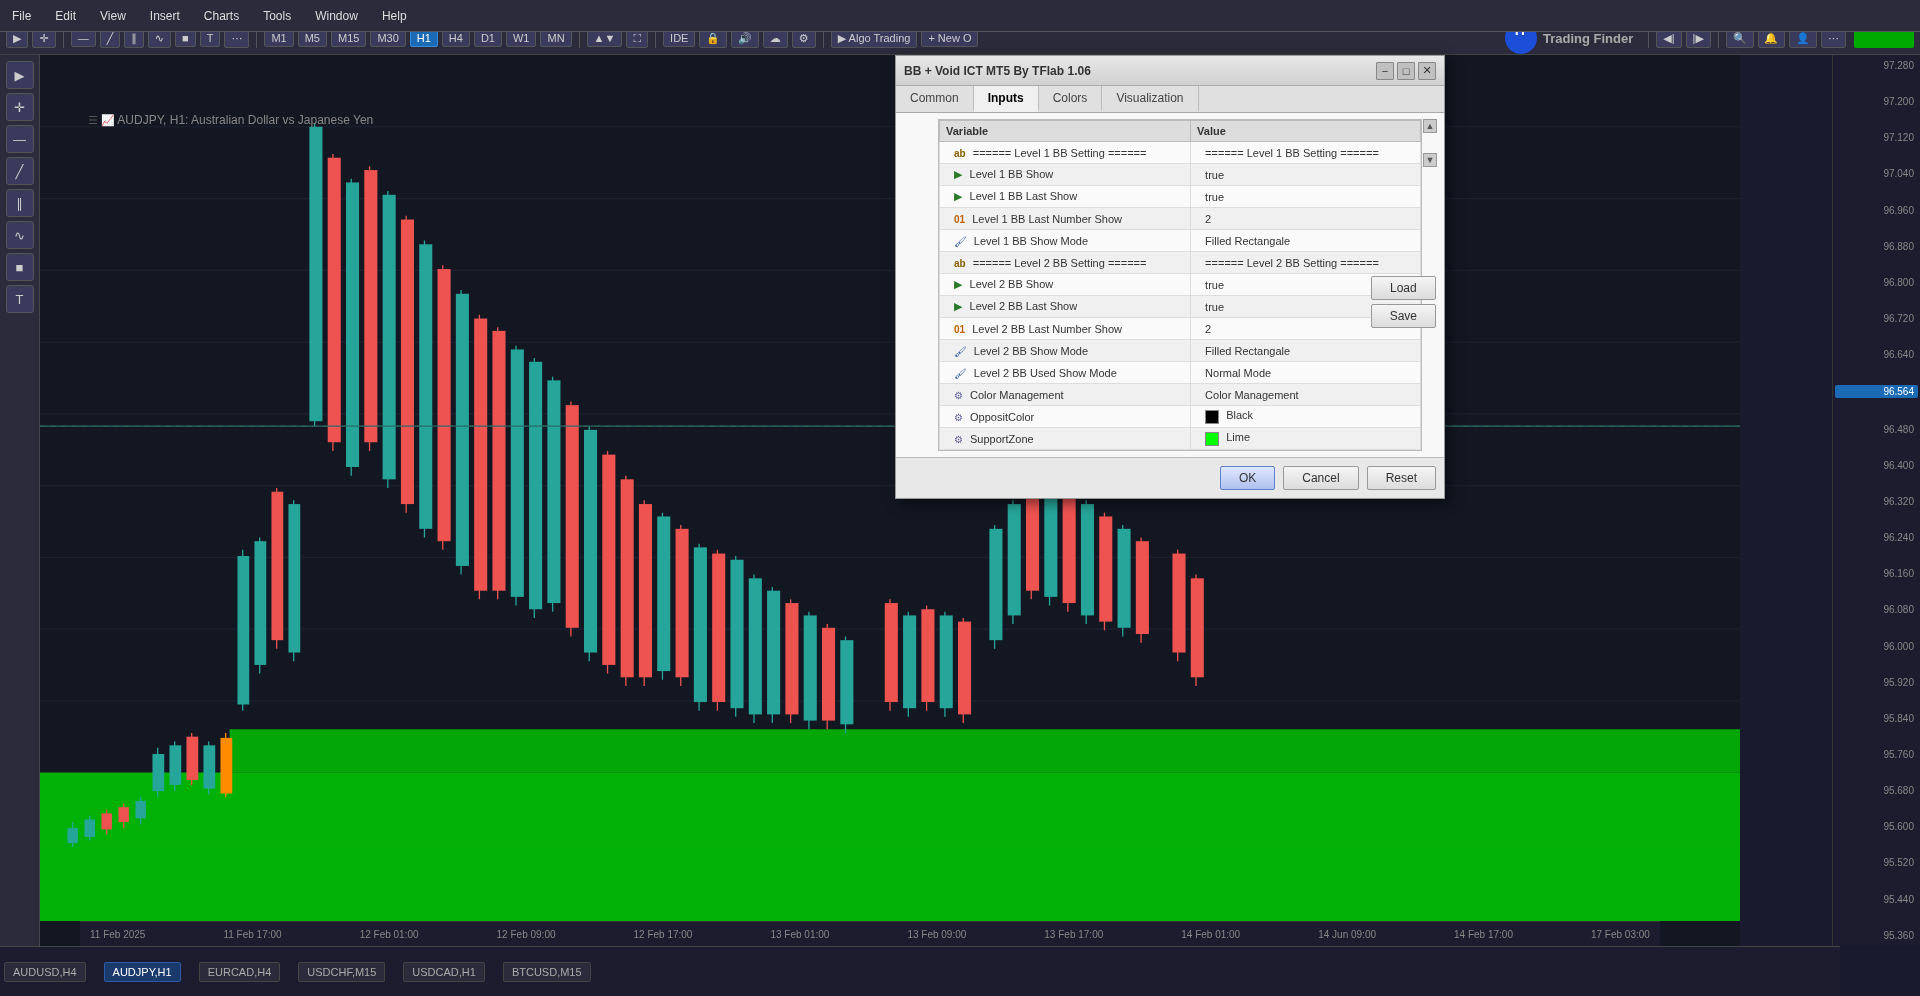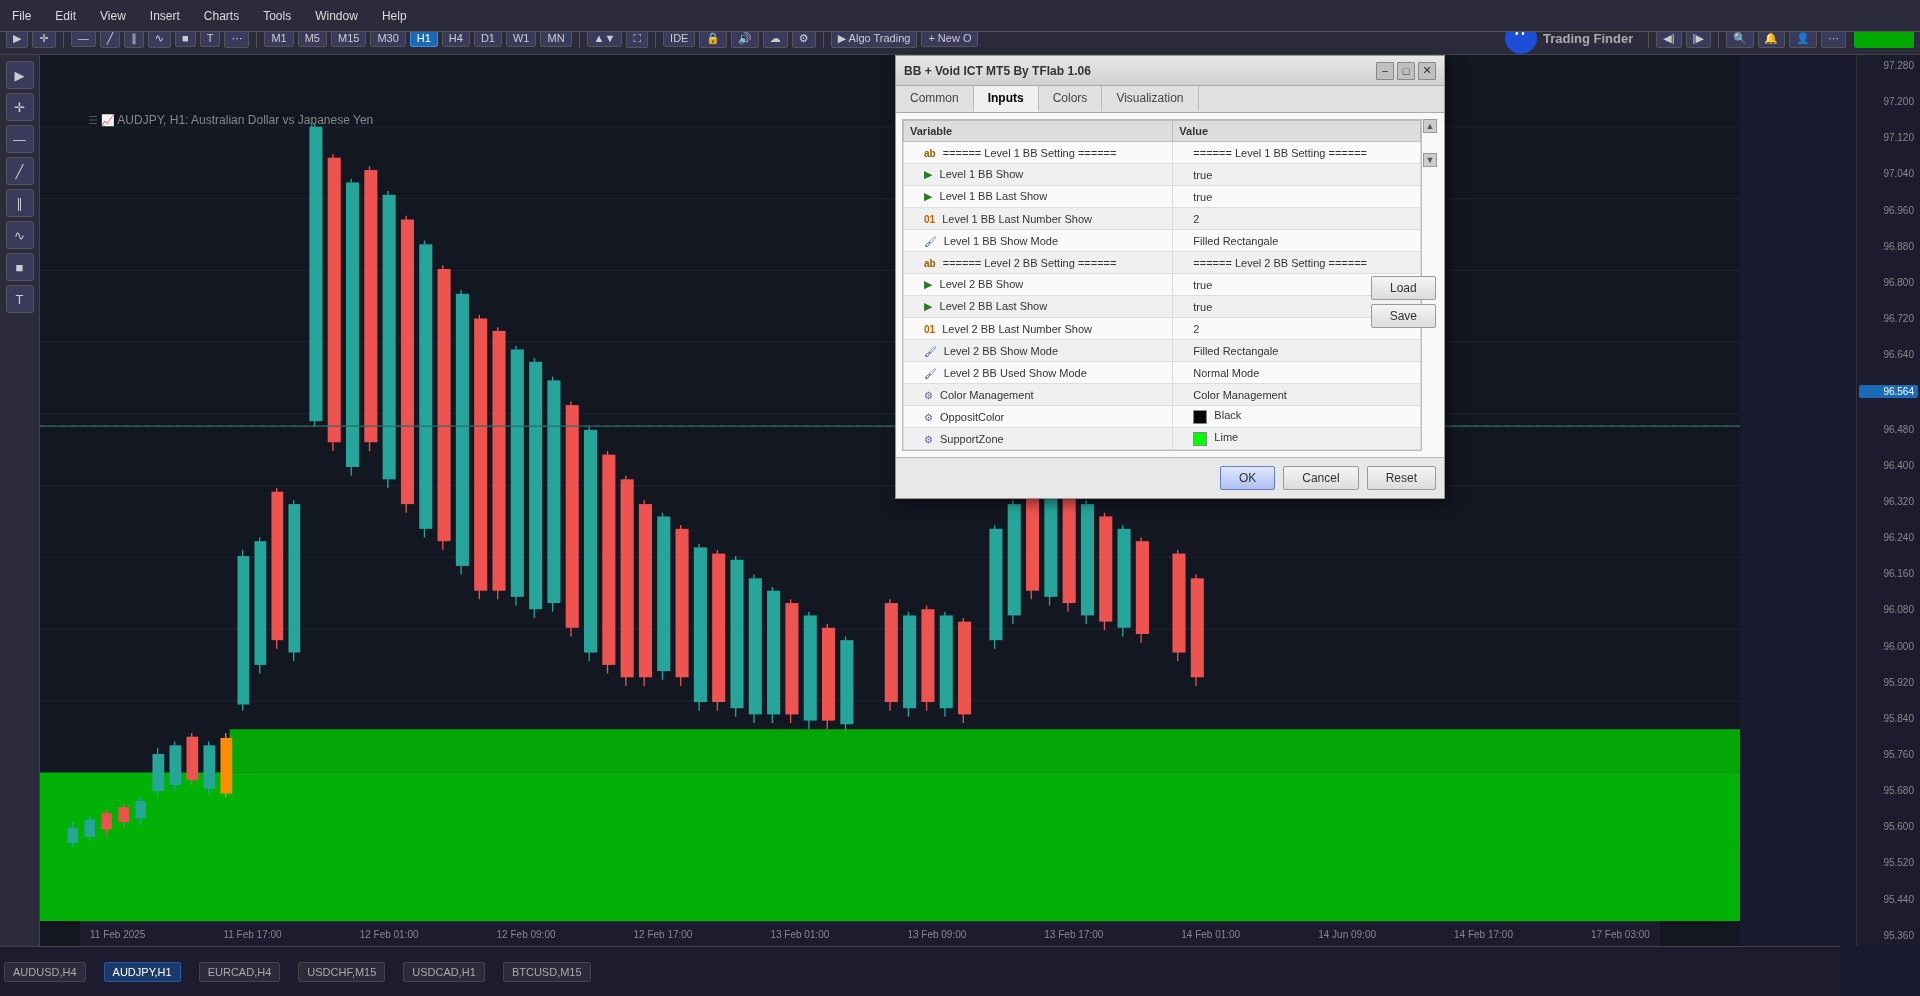--- a/index.html
+++ b/index.html
@@ -39,21 +39,21 @@
     }
 
     
     #chart-area {
       position: absolute; top: 55px; left: 40px; right: 180px; bottom: 50px;
       background: #131722; overflow: hidden;
     }
 
     
     #price-axis {
-      position: absolute; top: 55px; right: 0; width: 64px; bottom: 50px;
+      position: absolute; top: 55px; right: 0; width: 88px; bottom: 50px;
       background: #1c1c2e; border-left: 1px solid #333;
       display: flex; flex-direction: column; justify-content: space-between;
       padding: 5px 2px; font-size: 10px; color: #888;
     }
     .price-label { text-align: right; padding-right: 4px; }
     .price-label.highlight {
       background: #1a6ab5; color: #fff; padding: 1px 4px; border-radius: 2px;
     }
 
     
@@ -128,38 +128,38 @@
       width: 100%; border-collapse: collapse; font-size: 11px;
     }
     #variables-table thead th {
       background: #ddd; border: 1px solid #bbb;
       padding: 4px 6px; text-align: left; font-weight: bold; color: #333;
     }
     #variables-table tbody tr { border: 1px solid #ddd; }
     #variables-table tbody tr:nth-child(even) { background: #f0f0f0; }
     #variables-table tbody tr:nth-child(odd) { background: #fafafa; }
     #variables-table tbody td {
-      padding: 3px 20px; border: 1px solid #ddd; color: #333;
+      padding: 3px 14px; border: 1px solid #ddd; color: #333;
       height: 22px;
     }
     .row-icon { font-size: 10px; margin-right: 4px; }
     .icon-ab { color: #8a6000; font-weight: bold; font-size: 10px; }
     .icon-arrow { color: #2a7a2a; font-size: 11px; }
     .icon-01 { color: #c06000; font-size: 10px; font-weight: bold; }
     .icon-paint { color: #2050a0; font-size: 10px; }
     .icon-gear { color: #6060a0; font-size: 10px; }
 
     .color-swatch {
       display: inline-block; width: 14px; height: 14px;
       border: 1px solid #888; margin-right: 4px; vertical-align: middle;
     }
 
     
     .table-scroll-wrapper {
-      max-height: 340px; overflow-y: auto; border: 1px solid #bbb;
+      max-height: 340px; overflow-y: auto; border: 1px solid #bbb; margin-left: 36px;
     }
     .table-scroll-wrapper::-webkit-scrollbar { width: 14px; }
     .table-scroll-wrapper::-webkit-scrollbar-track { background: #e0e0e0; }
     .table-scroll-wrapper::-webkit-scrollbar-thumb { background: #aaa; border: 1px solid #999; }
 
     
     #modal-footer {
       display: flex; justify-content: flex-end; gap: 8px;
       padding: 8px 8px; background: #e8e8e8; border-top: 1px solid #bbb;
     }

